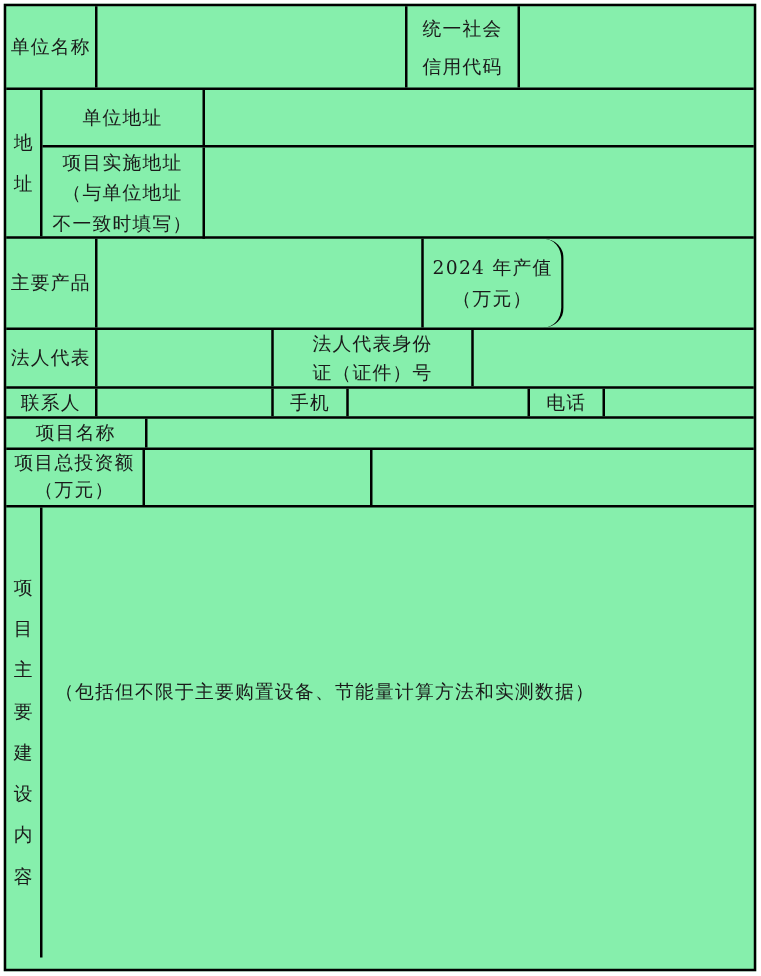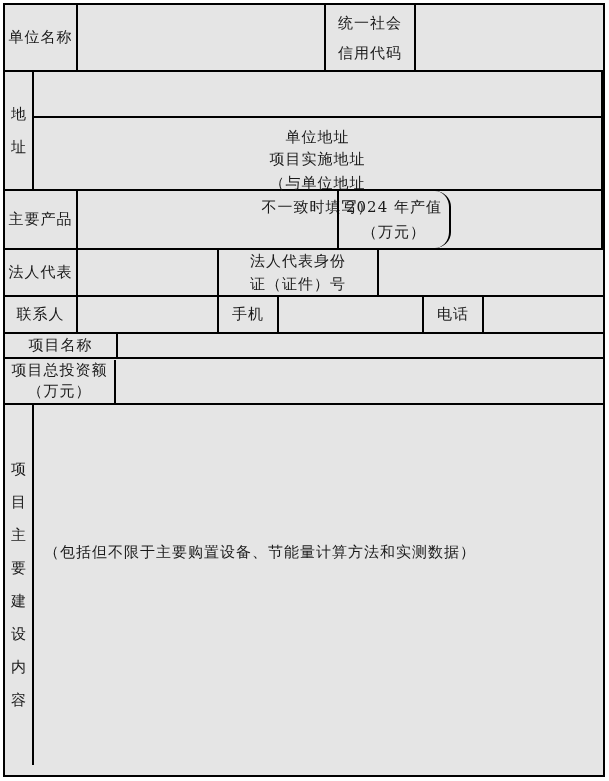--- a/index.html
+++ b/index.html
@@ -15,21 +15,21 @@
     box-sizing: border-box;
     padding: 3px;
   }
   .table {
     width: 602px;
     height: 774px;
     border: 2px solid #000;
     box-sizing: border-box;
     display: flex;
     flex-direction: column;
-    background: #e5e5e5;
+    background: #86efac;
   }
   .row {
     display: flex;
     flex-direction: row;
     border-bottom: 2px solid #000;
     box-sizing: border-box;
     flex: 0 0 auto;
   }
   .row.last { border-bottom: none; }
   .cell {
@@ -48,21 +48,21 @@
   .cell.end { border-right: none; }
   .cell.grow { flex: 1 1 auto; }
   .subcol {
     display: flex;
     flex-direction: column;
     flex: 1 1 auto;
     box-sizing: border-box;
   }
   .subrow {
     display: flex;
-    flex-direction: column;
+    flex-direction: row;
     box-sizing: border-box;
     border-bottom: 2px solid #000;
     flex: 0 0 auto;
   }
   .subrow.last { border-bottom: none; flex: 1 1 auto; gap: 42px; }
   .lh-lg { line-height: 2.0; }
   .lh-md { line-height: 1.62; }
   .vert { line-height: 33px; letter-spacing: 0; }
   .note-cell {
     align-items: flex-start;
@@ -83,25 +83,25 @@
   .w141 { flex: 0 0 141px; }
   .w145 { flex: 0 0 145px; }
   .w160 { flex: 0 0 160px; }
   .w182 { flex: 0 0 182px; }
   .w248 { flex: 0 0 248px; }
   .w261 { flex: 0 0 261px; }
   
   .h67  { height: 67px; }
   .h119 { height: 119px; }
   .h46  { height: 46px; }
-  .h59  { height: 59px; }
+  .h59  { height: 73px; }
   .h47  { height: 47px; }
-  .h40  { height: 37px; justify-content: center; }
+  .h40  { height: 24px; justify-content: center; }
   .h35  { height: 25px; }
-  .h46b { height: 46px; align-items: flex-end; }
+  .h46b { height: 46px; }
   .h360 { height: 360px; }
 </style>
 </head>
 <body>
 
 <div class="table">
 
   <div class="row h67">
     <div class="cell w73">单位名称</div>
     <div class="cell w248"></div>

